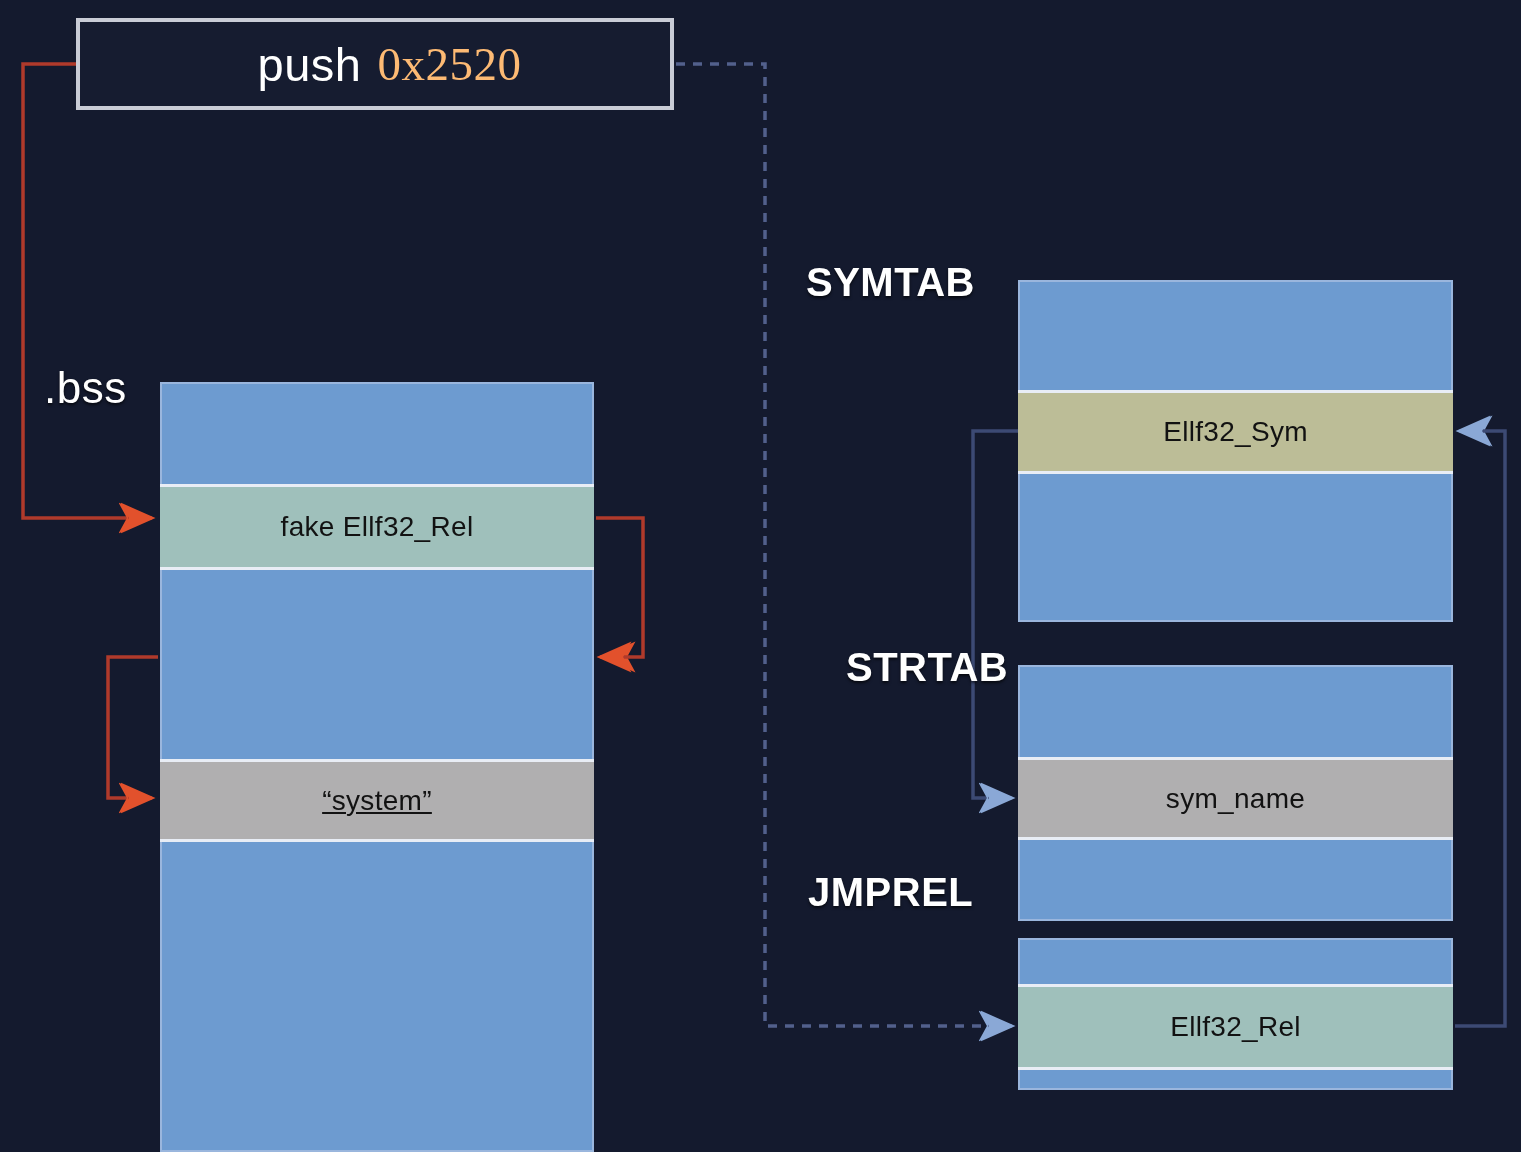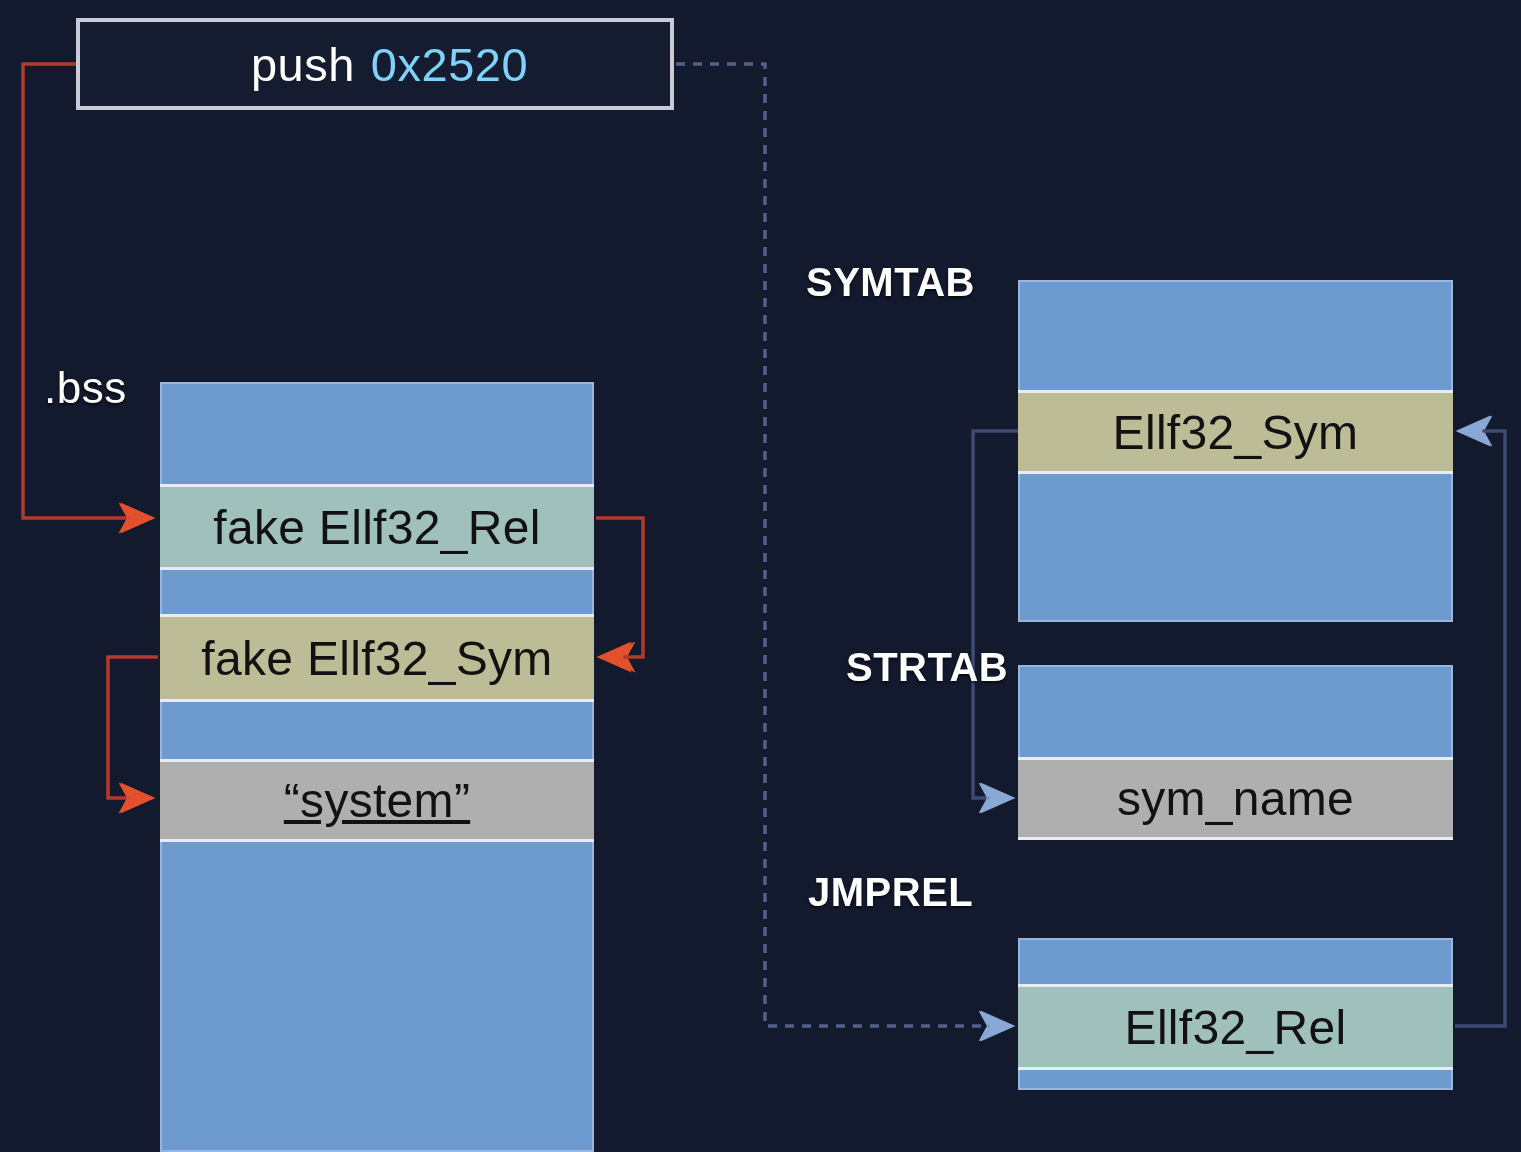--- a/index.html
+++ b/index.html
@@ -43,25 +43,26 @@
     z-index: 3;
     padding-left: 29px;
   }
   .push-mnemonic {
     color: #ffffff;
     font-size: 47px;
     font-weight: 400;
     letter-spacing: 0.5px;
   }
   .push-operand {
-    color: #7dd3fc;
+    color: #fdba74;
     font-size: 47px;
     font-weight: 400;
     margin-left: 16px;
     letter-spacing: 0.5px;
+    font-family: Liberation Serif, serif;
   }
 
   
   .mem-block {
     position: absolute;
     background: #6d9bd0;
     border: 2px solid #9ab6dd;
     box-sizing: border-box;
     z-index: 2;
   }
@@ -69,21 +70,21 @@
     position: absolute;
     left: -2px;
     right: -2px;
     border-top: 3px solid #e8edf5;
     border-bottom: 3px solid #e8edf5;
     box-sizing: border-box;
     display: flex;
     align-items: center;
     justify-content: center;
     color: #121212;
-    font-size: 48px;
+    font-size: 28px;
     font-weight: 400;
     letter-spacing: 0.3px;
   }
   .row-teal  { background: #9fc0bb; text-align: center; }
   .row-olive { background: #bcbd97; }
   .row-gray  { background: #b0afb0; }
 
   
   .sec-label {
     position: absolute;
@@ -138,39 +139,36 @@
     <span class="push-mnemonic">push</span>
     <span class="push-operand">0x2520</span>
   </div>
 
   <div class="sec-label thin" style="left:44px; top:363px;">.bss</div>
 
   <div class="mem-block" style="left:160px; top:382px; width:434px; height:770px;">
     <div class="mem-row row-teal" style="top:100px; height:86px;">
       <span>fake Ellf32_Rel</span>
     </div>
-    <div class="mem-row row-olive" style="top:230px; height:88px;">
-      <span>fake Ellf32_Sym</span>
-    </div>
     <div class="mem-row row-gray" style="top:375px; height:83px;text-decoration:underline;">
       <span>“system”</span>
     </div>
   </div>
 
   <div class="sec-label" style="left:806px; top:260px;">SYMTAB</div>
 
   <div class="mem-block" style="left:1018px; top:280px; width:435px; height:342px;">
     <div class="mem-row row-olive" style="top:108px; height:84px;">
       <span>Ellf32_Sym</span>
     </div>
   </div>
 
   <div class="sec-label" style="left:846px; top:645px;">STRTAB</div>
 
-  <div class="mem-block" style="left:1018px; top:665px; width:435px; height:174px;">
+  <div class="mem-block" style="left:1018px; top:665px; width:435px; height:256px;">
     <div class="mem-row row-gray" style="top:90px; height:83px;">
       <span>sym_name</span>
     </div>
   </div>
 
   <div class="sec-label" style="left:808px; top:870px;text-align:right;">JMPREL</div>
 
   <div class="mem-block" style="left:1018px; top:938px; width:435px; height:152px;">
     <div class="mem-row row-teal" style="top:44px; height:86px;">
       <span>Ellf32_Rel</span>

